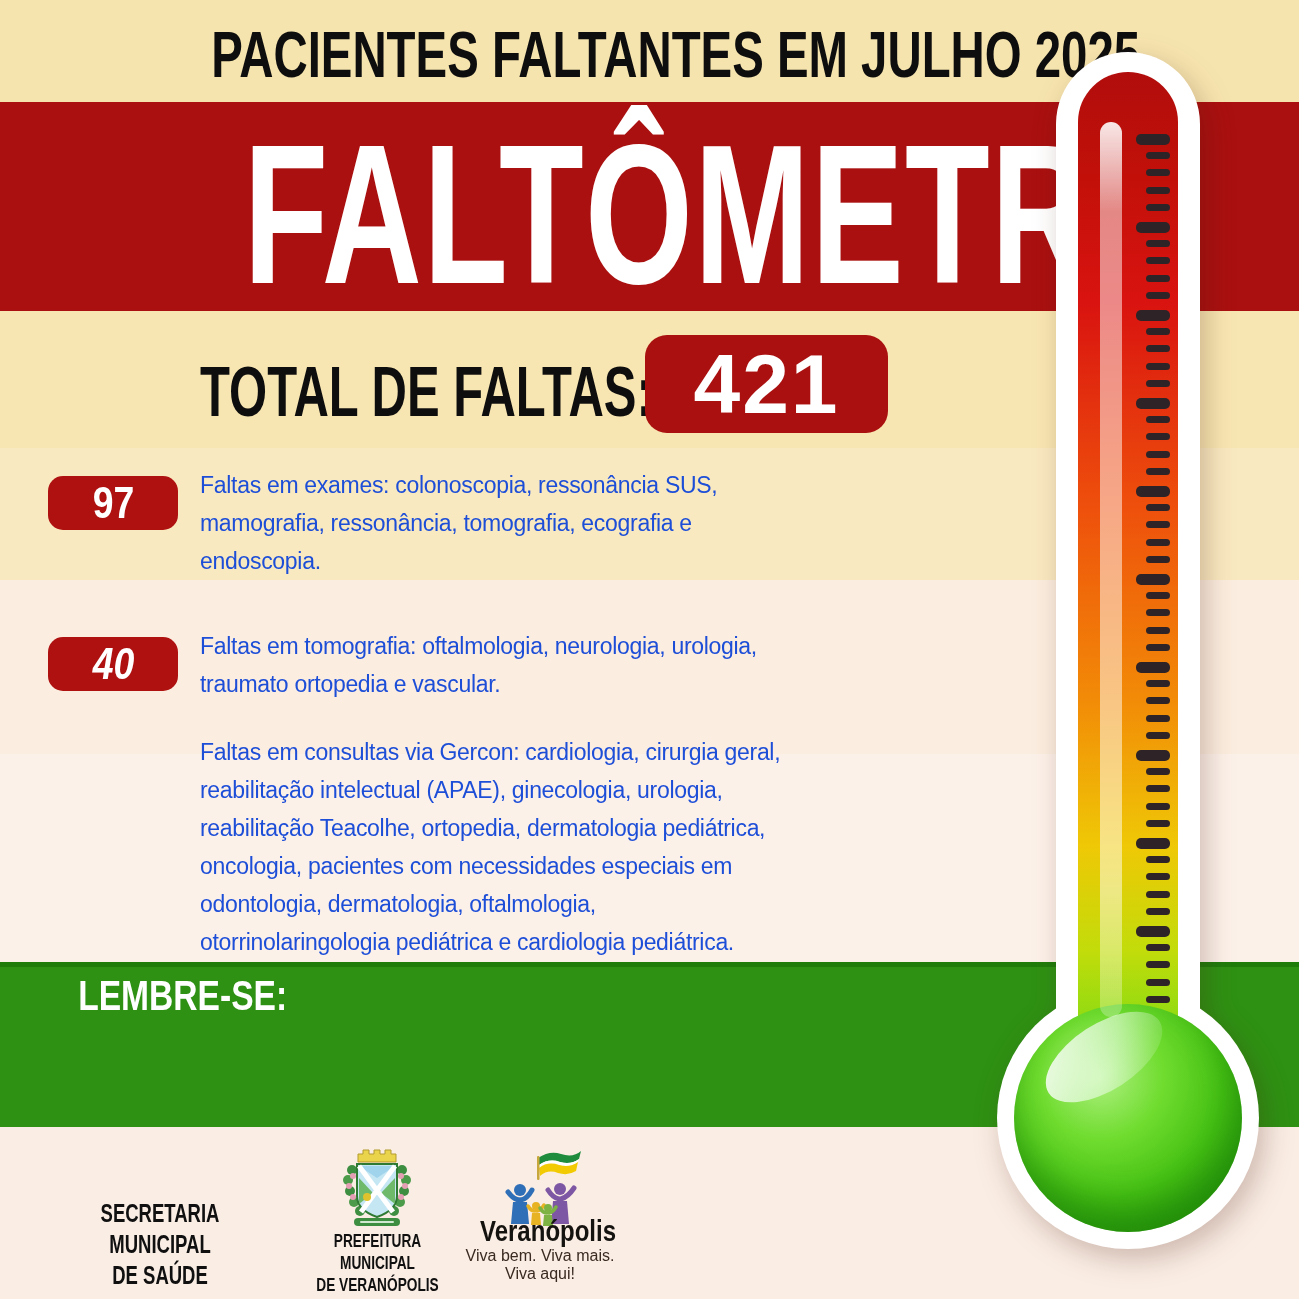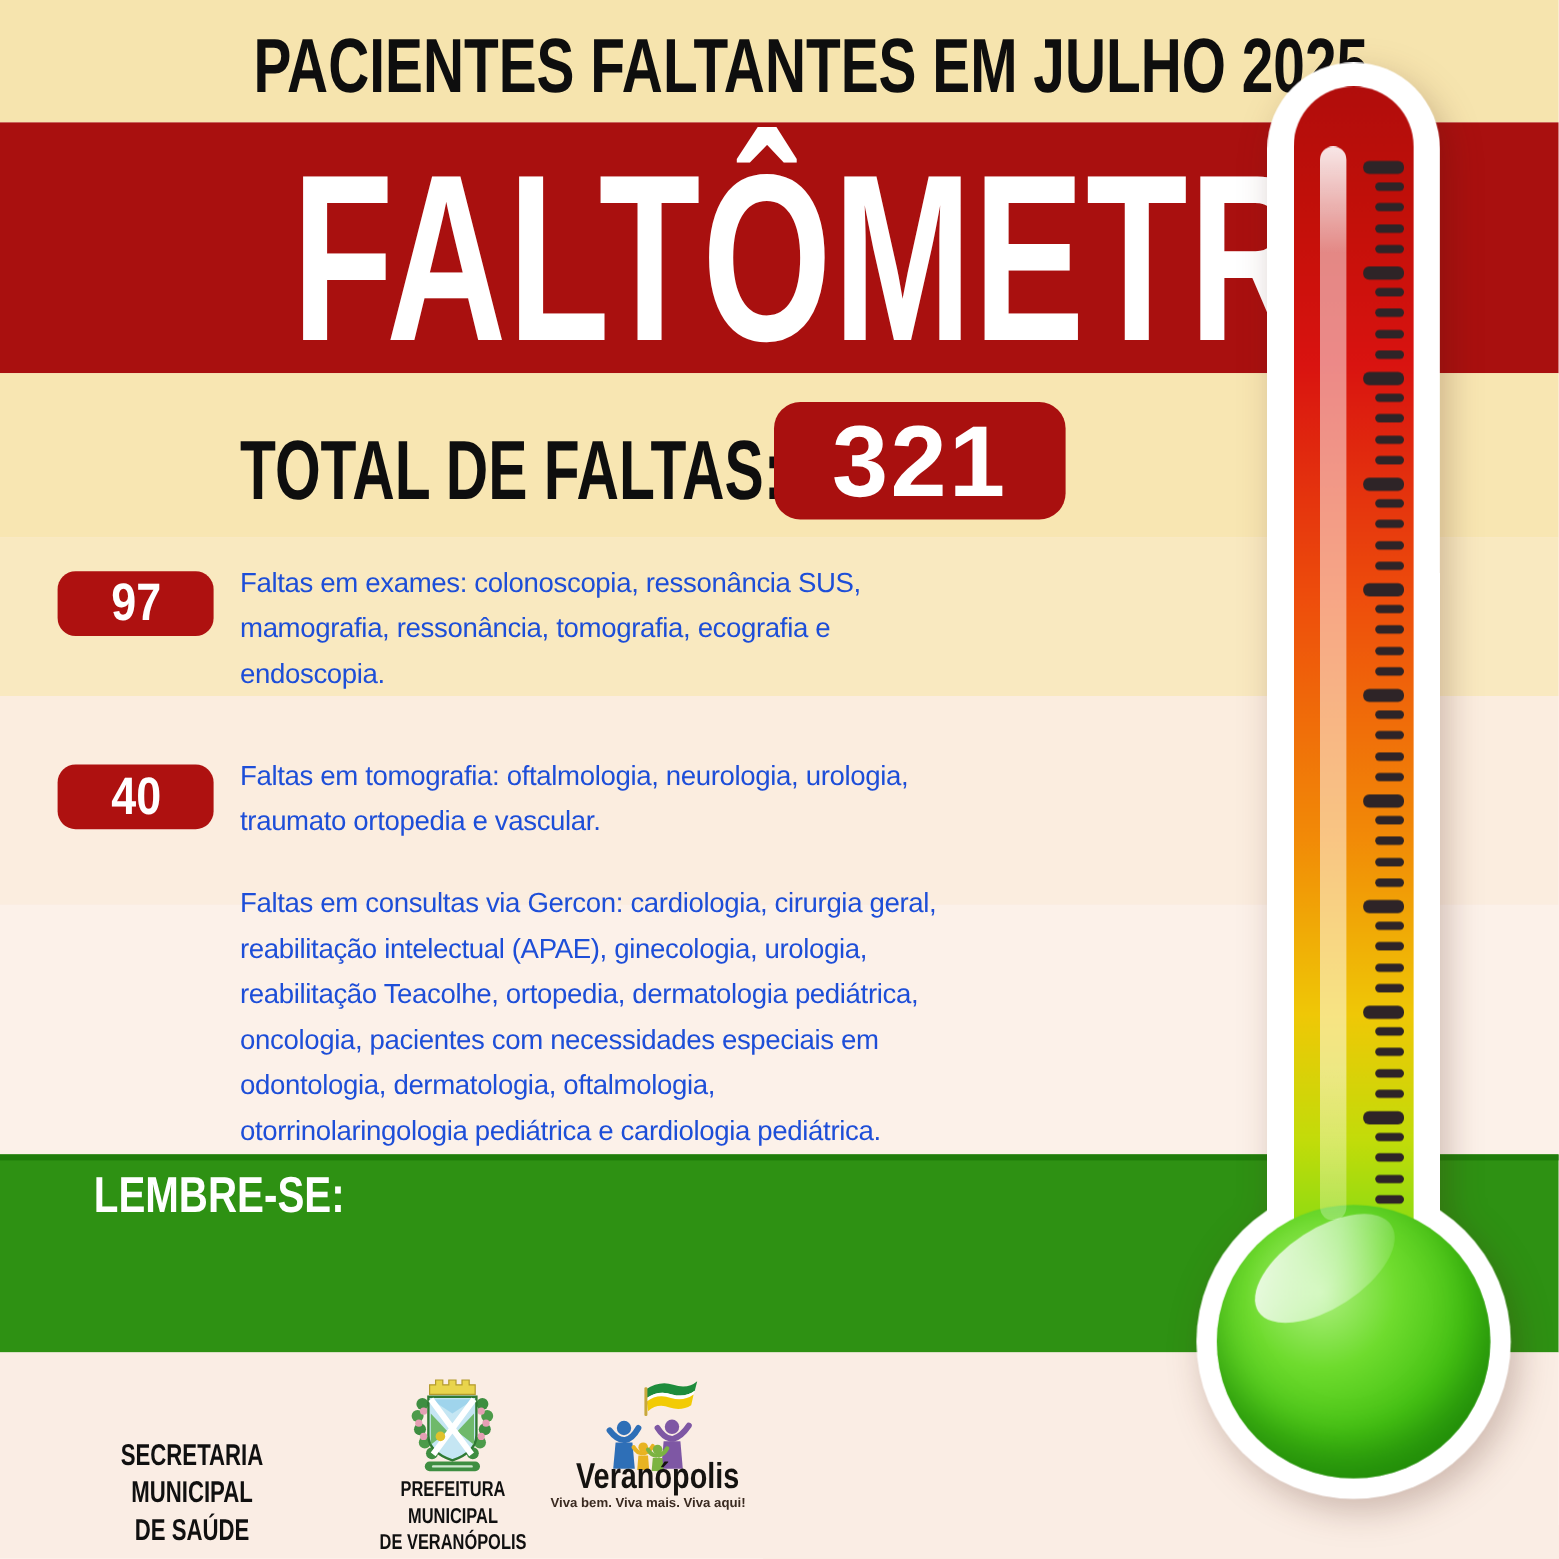--- a/index.html
+++ b/index.html
@@ -40,21 +40,21 @@
       transform:scaleX(.74);transform-origin:center top;}
   .crest{position:absolute;left:340px;top:1148px;}
   .crest-caption{position:absolute;left:290px;top:1230px;width:175px;text-align:center;
       font-size:18px;line-height:22px;font-weight:800;color:#101010;white-space:pre-line;
       transform:scaleX(.76);transform-origin:center top;}
   .city-flag{position:absolute;left:534px;top:1146px;}
   .city-figures{position:absolute;left:500px;top:1178px;}
   .city-wordmark{position:absolute;left:465px;top:1214px;width:150px;text-align:center;
       font-size:30px;font-weight:800;color:#151310;transform:scaleX(.80);transform-origin:center top;}
   .city-tagline{position:absolute;left:455px;top:1247px;width:170px;text-align:center;
-      font-size:11px;font-weight:700;color:#3A2A20;}
+      font-size:16px;font-weight:400;color:#3A2A20;}
 
   .thermo-shadow{position:absolute;left:0;top:0;filter:drop-shadow(6px 10px 14px rgba(70,25,10,.25));}
   .tube-white{position:absolute;left:1056px;top:52px;width:144px;height:1066px;background:#fff;
       border-radius:72px 72px 0 0;}
   .bulb-white{position:absolute;left:997px;top:987px;width:262px;height:262px;background:#fff;border-radius:50%;}
   .tube-color{position:absolute;left:1078px;top:72px;width:100px;height:1046px;border-radius:50px 50px 0 0;
       background:linear-gradient(180deg,#B10D0C 0%,#C21009 10%,#D91310 22%,#EE4E0C 41%,
         #F28B07 60%,#EFC806 74%,#C2DC0A 84%,#86DB13 92%,#4FCE16 100%);}
   .bulb-color{position:absolute;left:1014px;top:1004px;width:228px;height:228px;border-radius:50%;
       background:radial-gradient(circle at 38% 32%,#AEF080 0%,#6FDC2E 30%,#46C214 58%,#2EA80C 84%,#27990A 100%);
@@ -82,31 +82,31 @@
   <div class="stripe s-pink1"></div>
   <div class="stripe s-pink2"></div>
   <div class="stripe s-green"></div>
   <div class="stripe s-footer"></div>
 
   <div class="top-banner-text">PACIENTES FALTANTES EM JULHO 2025</div>
   <div class="main-title">FALTÔMETRO</div>
 
   <div class="total-label">TOTAL DE FALTAS:</div>
   <div class="total-box">
-    <span class="total-value">321</span>
+    <span class="total-value">421</span>
   </div>
 
   <div class="badge" style="top:476px;">
     <span>97</span>
   </div>
   <div class="row-text" style="top:466px;">Faltas em exames: colonoscopia, ressonância SUS,
 mamografia, ressonância, tomografia, ecografia e
 endoscopia.</div>
 
-  <div class="badge" style="top:637px;">
+  <div class="badge" style="top:637px;font-style:italic;">
     <span>40</span>
   </div>
   <div class="row-text" style="top:627px;">Faltas em tomografia: oftalmologia, neurologia, urologia,
 traumato ortopedia e vascular.</div>
 
   <div class="row-text" style="top:733px;">Faltas em consultas via Gercon: cardiologia, cirurgia geral,
 reabilitação intelectual (APAE), ginecologia, urologia,
 reabilitação Teacolhe, ortopedia, dermatologia pediátrica,
 oncologia, pacientes com necessidades especiais em
 odontologia, dermatologia, oftalmologia,

